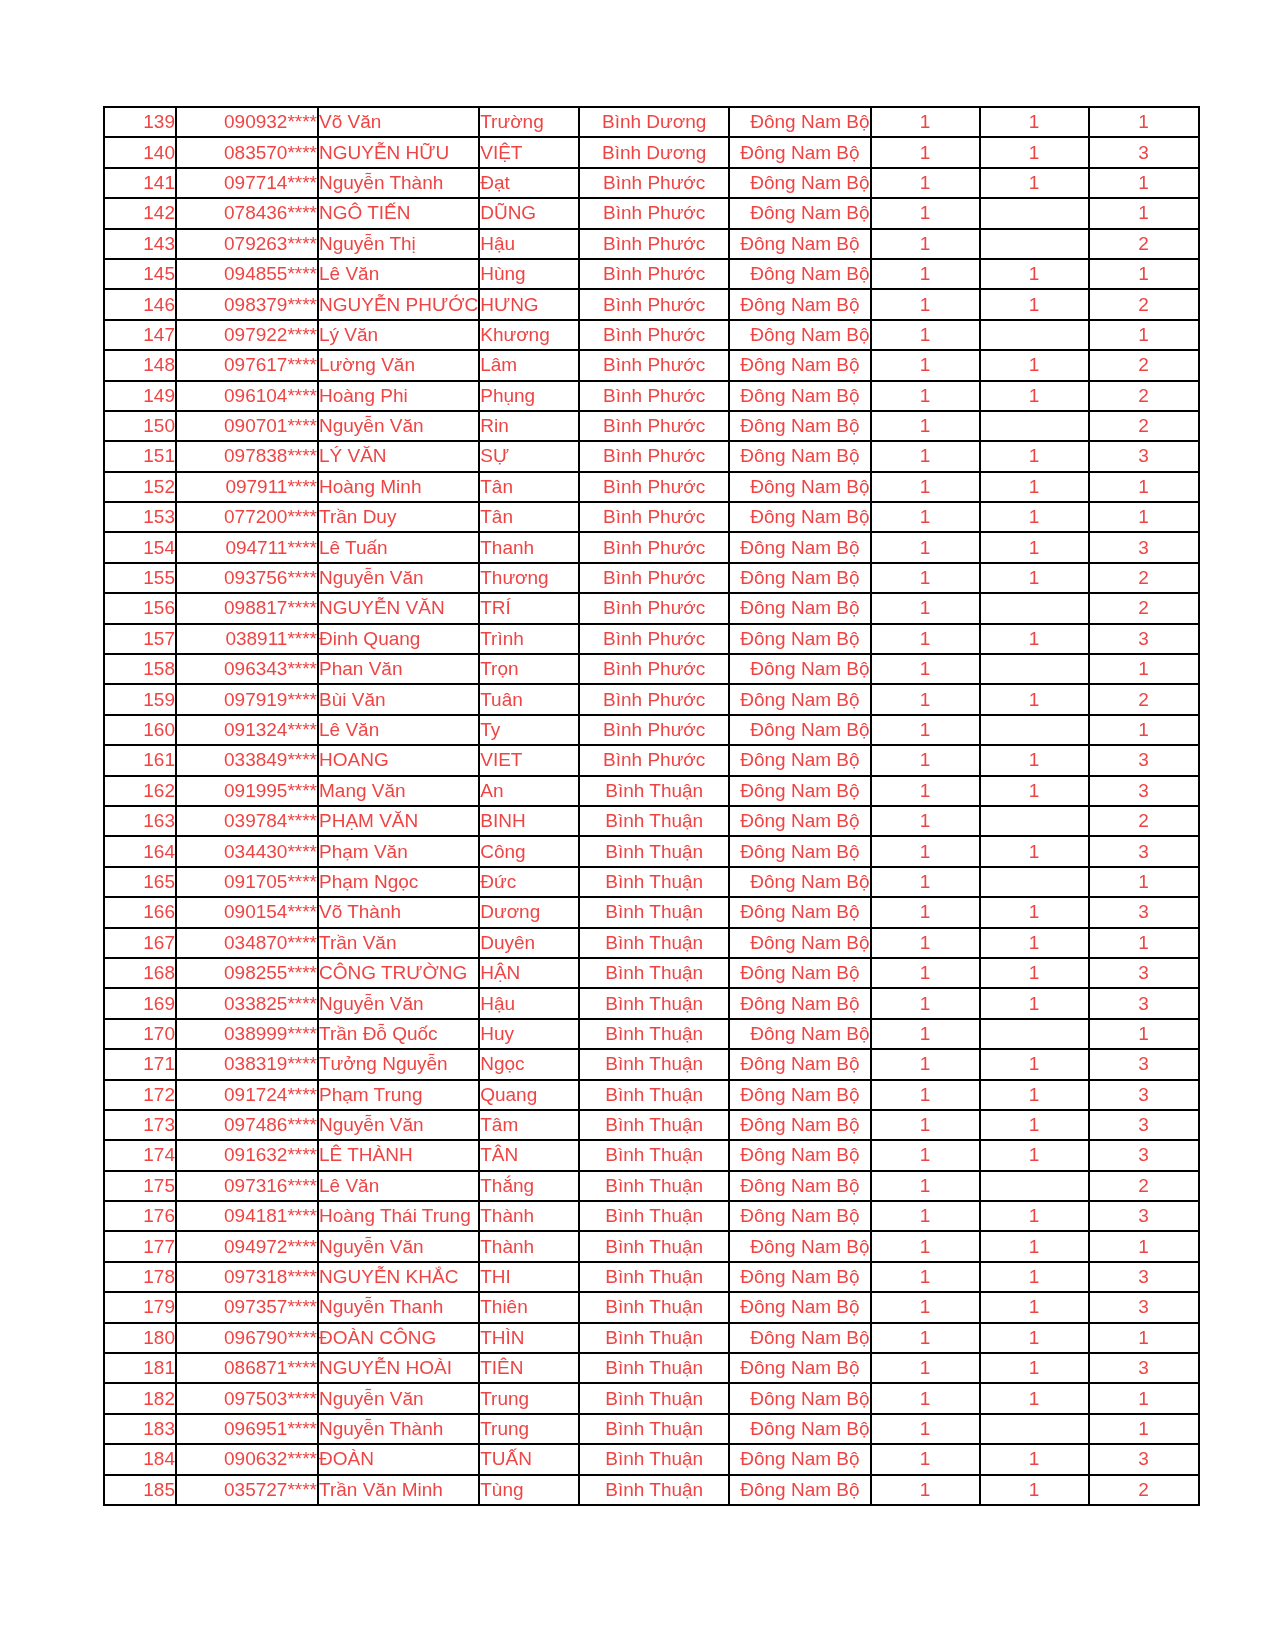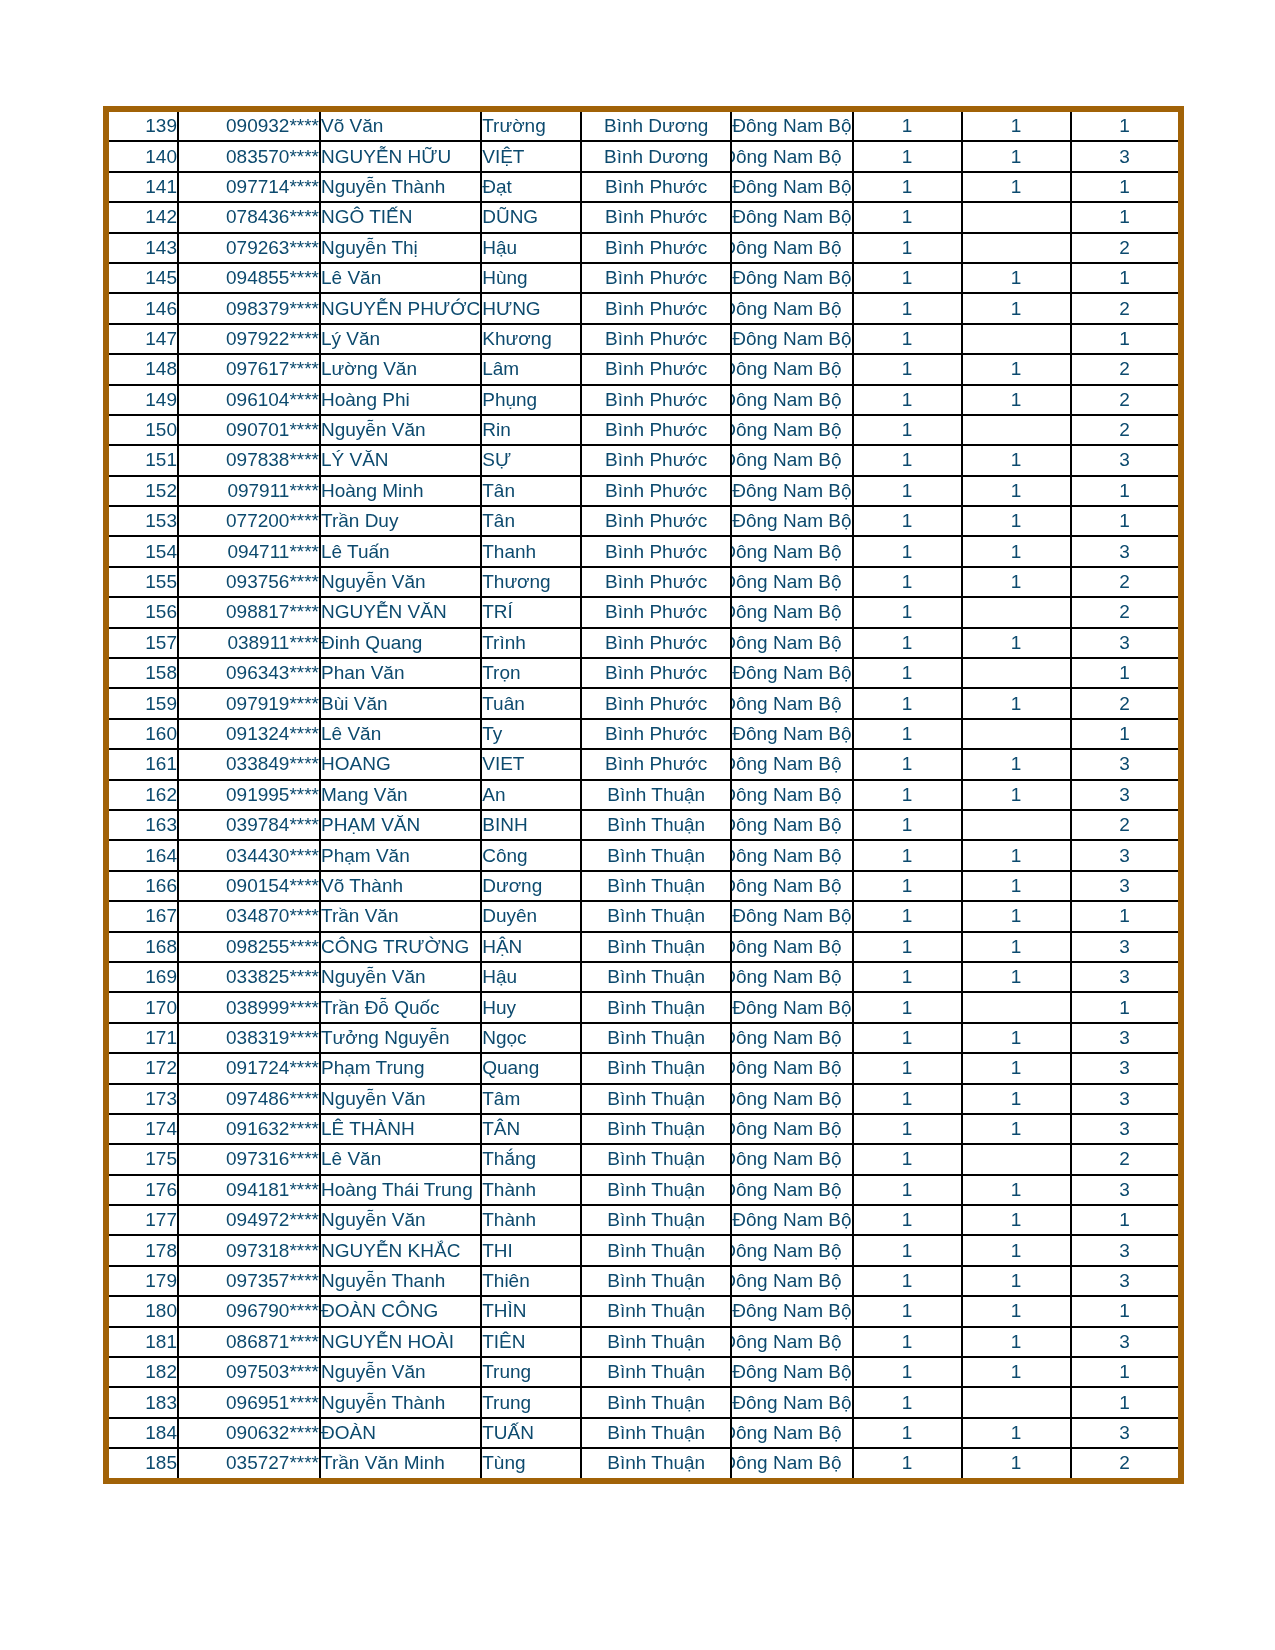--- a/index.html
+++ b/index.html
@@ -16,23 +16,23 @@
     height: 1650px;
     background: #ffffff;
     overflow: hidden;
   }
   table.sheet-table {
     position: absolute;
     left: 103px;
     top: 106px;
     border-collapse: collapse;
     table-layout: fixed;
-    border: 6px solid #a16207;
+    border: 2px solid #a16207;
     font-size: 19px;
-    color: #0c4a6e;
+    color: #ef4444;
   }
   table.sheet-table td {
     border: 2px solid #000000;
     height: 28.4px;
     padding: 0;
     line-height: 28px;
     overflow: hidden;
     white-space: nowrap;
     font-weight: 400;
   }
@@ -48,20 +48,21 @@
 
   td.c-no       { text-align: right; padding-right: 7px; }
   td.c-phone    { text-align: right; padding-left: 4px; }
   td.c-province { text-align: center; margin-left: 36px; }
   td.c-region   { text-align: left; }
   td.c-v1, td.c-v2, td.c-v3 { text-align: center; }
 
   .region-text {
     display: inline-block;
     margin-left: 0;
+    padding-left: 20px;
   }
   .region-text.clip {
     margin-left: -10px;
   }
 </style>
 </head>
 <body>
 
 <div class="page">
   <table class="sheet-table">
@@ -346,20 +347,31 @@
           <td class="c-phone">034430****</td>
           <td class="c-first_name">Phạm Văn</td>
           <td class="c-last_name">Công</td>
           <td class="c-province">Bình Thuận</td>
           <td class="c-region"><span class="region-text clip">Đông Nam Bộ</span></td>
           <td class="c-v1">1</td>
           <td class="c-v2">1</td>
           <td class="c-v3">3</td>
         </tr>
         <tr>
+          <td class="c-no">165</td>
+          <td class="c-phone">091705****</td>
+          <td class="c-first_name">Phạm Ngọc</td>
+          <td class="c-last_name">Đức</td>
+          <td class="c-province">Bình Thuận</td>
+          <td class="c-region"><span class="region-text">Đông Nam Bộ</span></td>
+          <td class="c-v1">1</td>
+          <td class="c-v2"></td>
+          <td class="c-v3">1</td>
+        </tr>
+        <tr>
           <td class="c-no">166</td>
           <td class="c-phone">090154****</td>
           <td class="c-first_name">Võ Thành</td>
           <td class="c-last_name">Dương</td>
           <td class="c-province">Bình Thuận</td>
           <td class="c-region"><span class="region-text clip">Đông Nam Bộ</span></td>
           <td class="c-v1">1</td>
           <td class="c-v2">1</td>
           <td class="c-v3">3</td>
         </tr>

